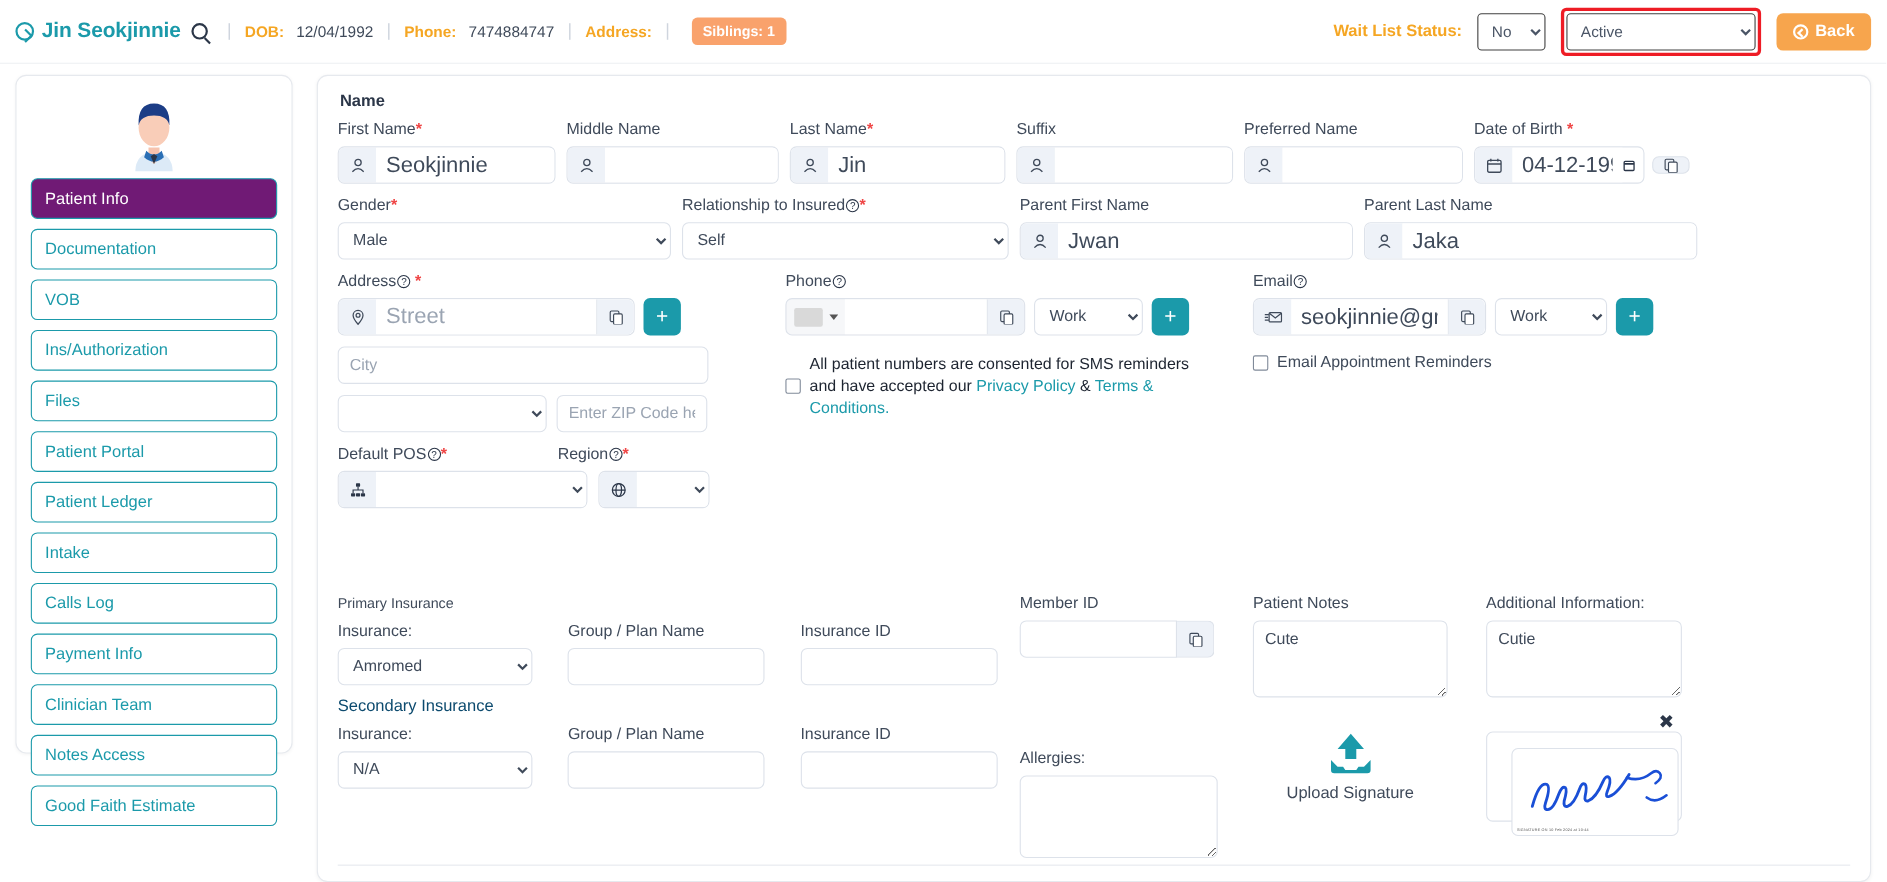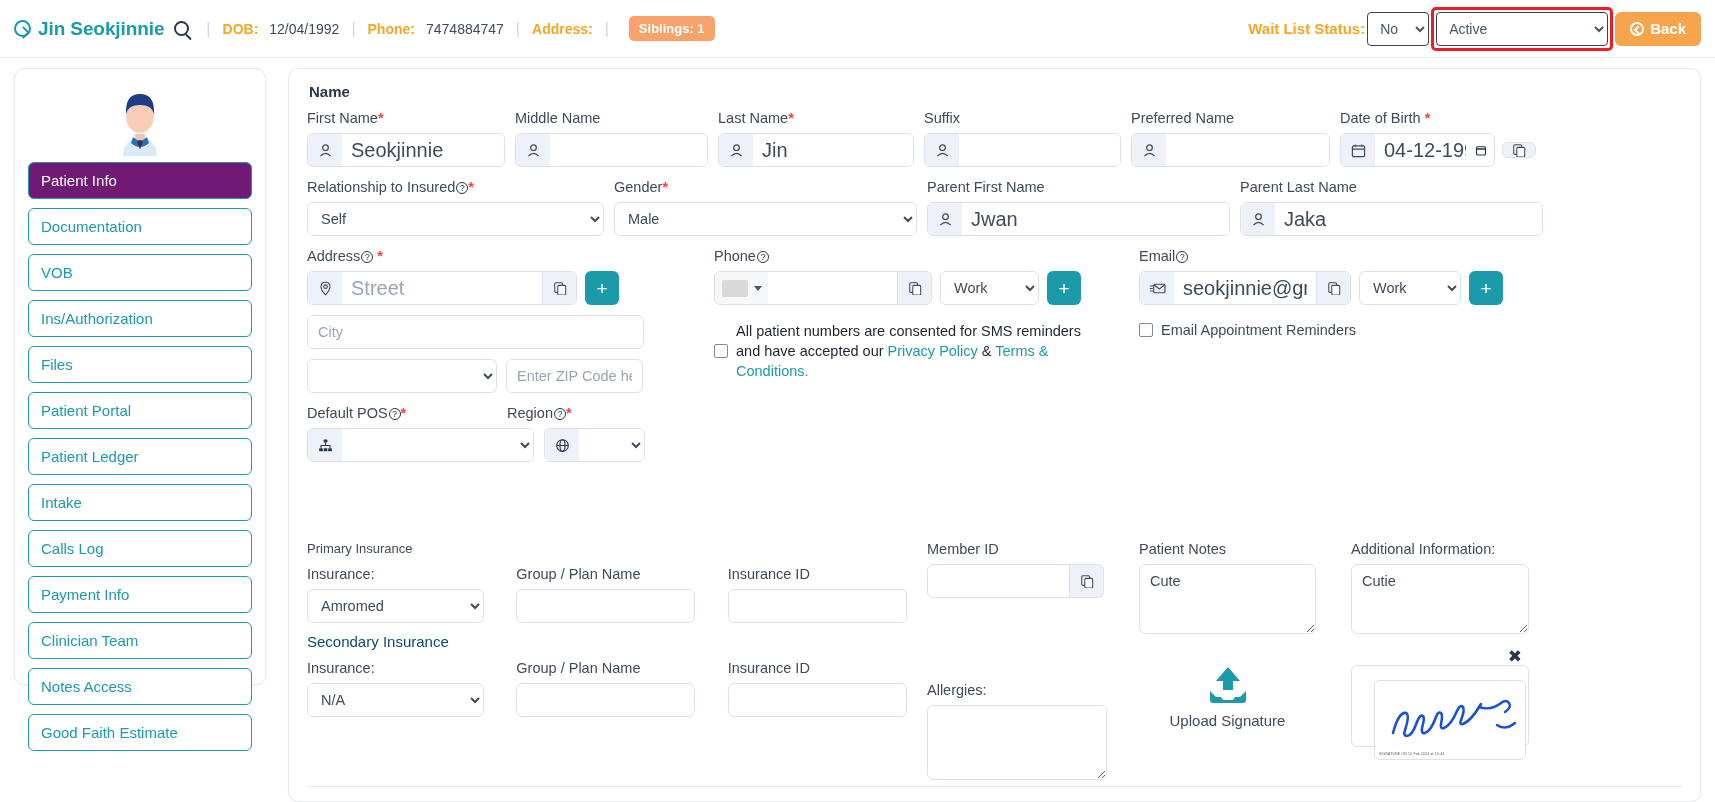--- a/index.html
+++ b/index.html
@@ -36,21 +36,21 @@
   }
   .mag:after{content:"";position:absolute;right:-5px;bottom:-4px;width:7px;height:2px;background:#2b3648;transform:rotate(45deg);}
   .sep { color:#cfd5de; margin:0 5px; font-size:16px;}
   .lbl-orange { color:#f5a623; font-weight:bold; font-size:14px;}
   .val { color:#3f4a5a; font-size:14px; margin-left:4px;}
   .badge-sib {
     background:#f9a26c; color:#fff; font-weight:bold; font-size:13px;
     padding:5px 10px; border-radius:5px; margin-left:8px;
   }
 
-  .tb-right{ margin-left:auto; display:flex; align-items:center; gap:2px;}
+  .tb-right{ margin-left:auto; display:flex; align-items:center; gap:14px;}
   .wl-label{ color:#f5a623; font-weight:bold; font-size:15px;}
   select.plain{
     font-family:"Liberation Sans", sans-serif; font-size:14px; color:#4a5566;
     border:1px solid #404040; border-radius:4px; background:#fff;
     height:34px; padding:0 8px;
   }
   .sel-no{ width:62px; }
   .hl-wrap{ border:3px solid #ee1c25; border-radius:5px; padding:2px; }
   .sel-active{ width:172px; height:32px;}
   .back-btn{
@@ -291,27 +291,27 @@
             <svg width="14" height="14" viewBox="0 0 16 16">
                 <rect x="2" y="2" width="9" height="11" rx="1.3" fill="none" stroke="#3f4a5a" stroke-width="1.2"></rect>
                 <rect x="5.5" y="5" width="9" height="11" rx="1.3" fill="#fff" stroke="#3f4a5a" stroke-width="1.2"></rect>
               </svg>
           </span>
         </div>
       </div>
     </div>
 
     <div class="row" style="margin-top:12px;">
+      <div style="width:313px;">
+        <div class="flabel"><span>Gender</span><span class="req">*</span></div>
+        <select class="fsel" style="width:303px;"><option>Male</option></select>
+      </div>
       <div style="width:307px;">
         <div class="flabel"><span>Relationship to Insured</span><span class="qm">?</span><span class="req">*</span></div>
         <select class="fsel" style="width:297px;"><option>Self</option></select>
-      </div>
-      <div style="width:313px;">
-        <div class="flabel"><span>Gender</span><span class="req">*</span></div>
-        <select class="fsel" style="width:303px;"><option>Male</option></select>
       </div>
       <div style="width:313px;">
         <div class="flabel">Parent First Name</div>
         <div class="ig" style="width:303px;">
           <span class="pre">
             <svg width="15" height="15" viewBox="0 0 16 16">
                 <circle cx="8" cy="5" r="3" fill="none" stroke="#3f4a5a" stroke-width="1.3"></circle>
                 <path d="M2.5 14 q5.5-6 11 0" fill="none" stroke="#3f4a5a" stroke-width="1.3"></path>
               </svg>
           </span>

